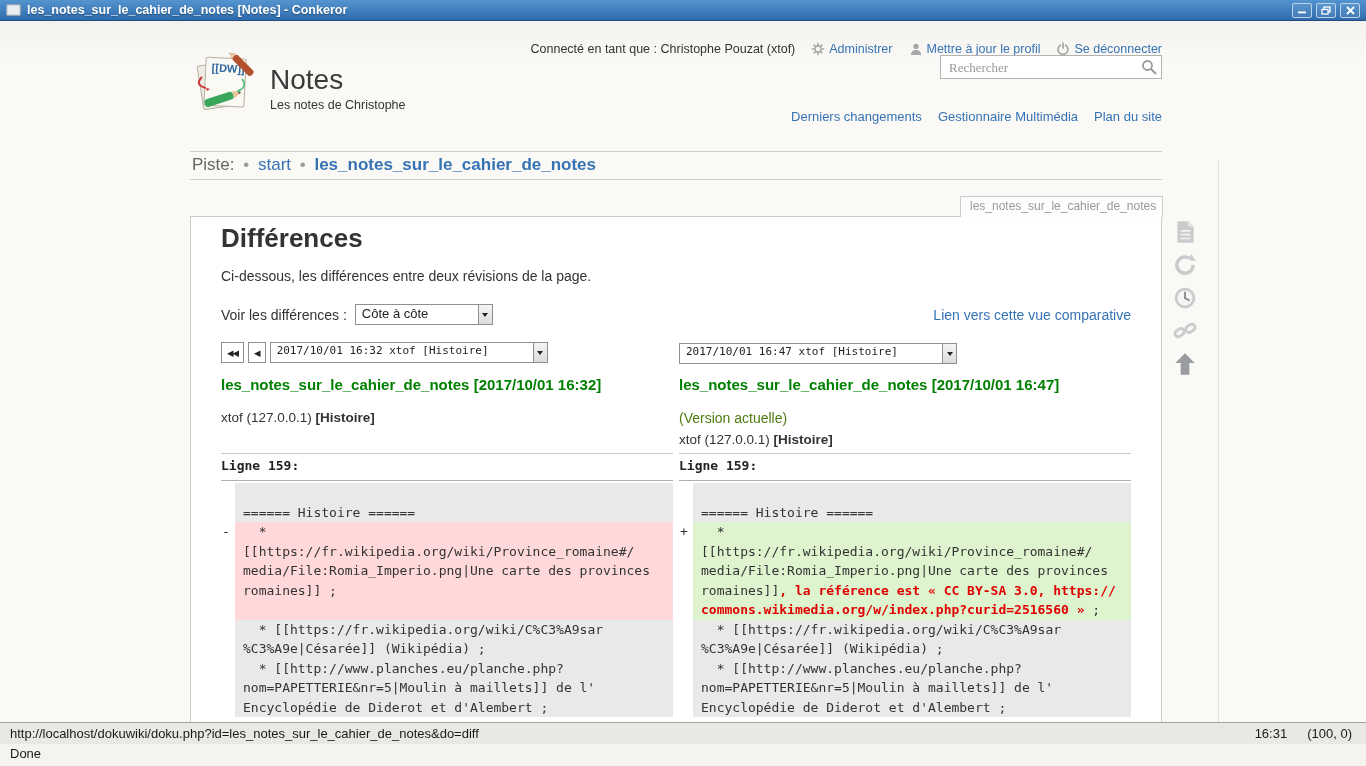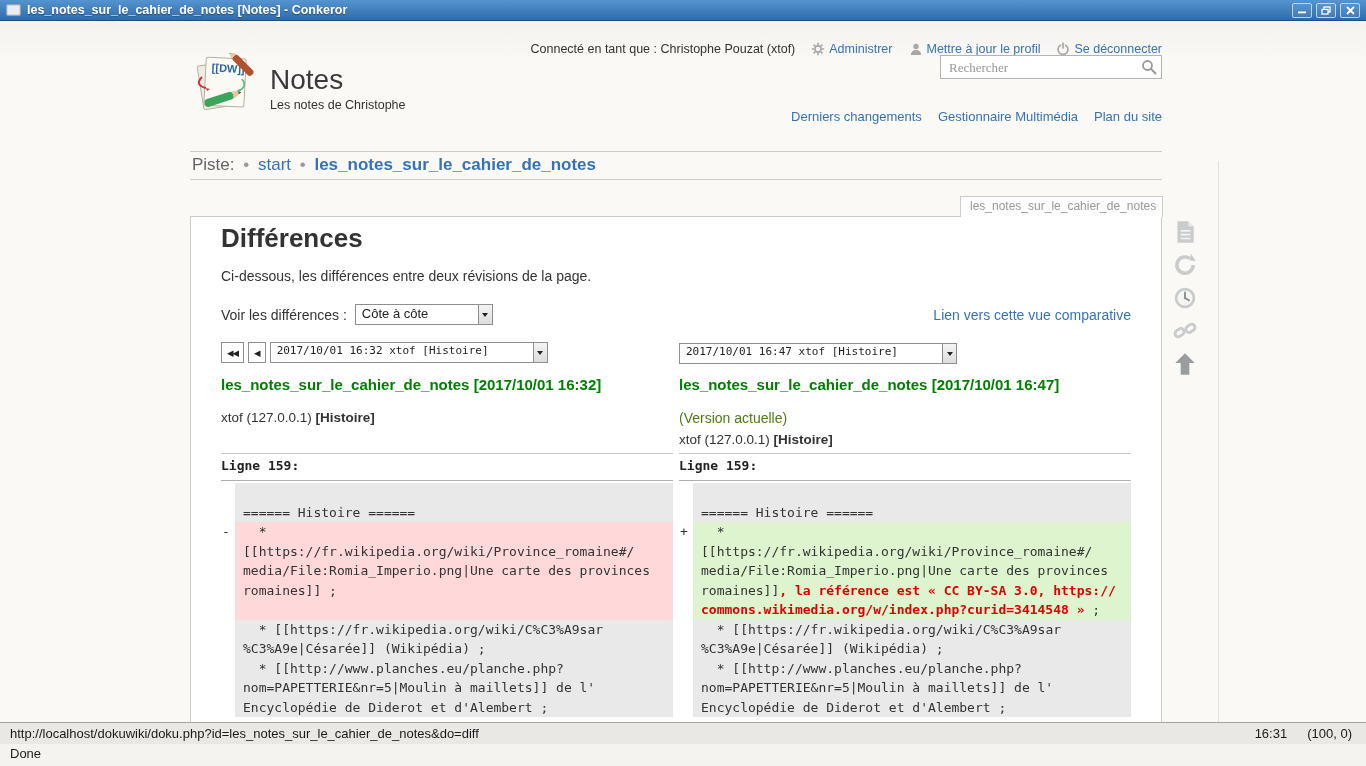--- a/index.html
+++ b/index.html
@@ -326,21 +326,21 @@
             <tr>
               <td class="mk">-</td>
               <td class="del">  * [[https://fr.wikipedia.org/wiki/Province_romaine#/
 media/File:Romia_Imperio.png|Une carte des provinces
 romaines]] ;</td>
               <td></td>
               <td class="mk">+</td>
               <td class="add"><span>  * [[https://fr.wikipedia.org/wiki/Province_romaine#/
 media/File:Romia_Imperio.png|Une carte des provinces
 romaines]]</span><span class="hl">, la référence est « CC BY-SA 3.0, https://
-commons.wikimedia.org/w/index.php?curid=3414548 »</span><span> ;</span></td>
+commons.wikimedia.org/w/index.php?curid=2516560 »</span><span> ;</span></td>
             </tr>
             <tr>
               <td class="mk"></td>
               <td class="ctx">  * [[https://fr.wikipedia.org/wiki/C%C3%A9sar
 %C3%A9e|Césarée]] (Wikipédia) ;
   * [[http://www.planches.eu/planche.php?
 nom=PAPETTERIE&amp;nr=5|Moulin à maillets]] de l'
 Encyclopédie de Diderot et d'Alembert ;</td>
               <td></td>
               <td class="mk"></td>

